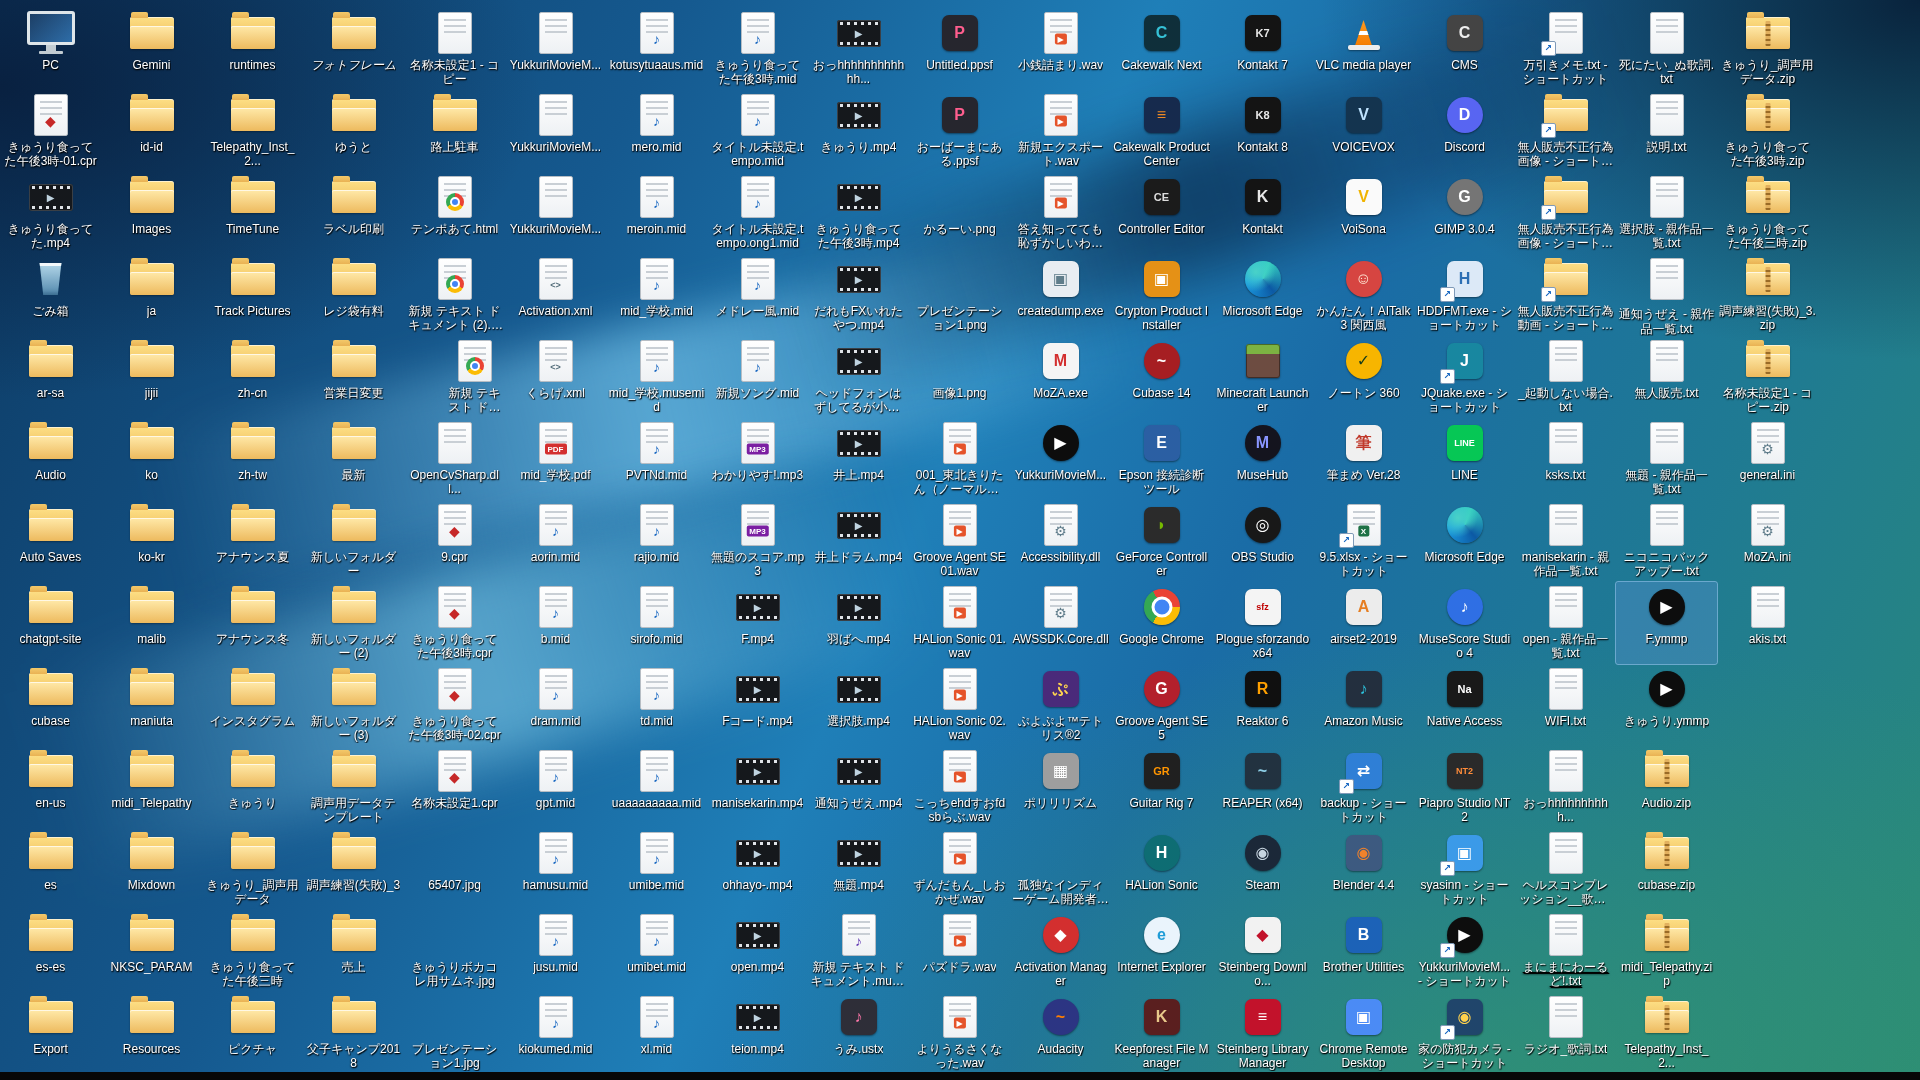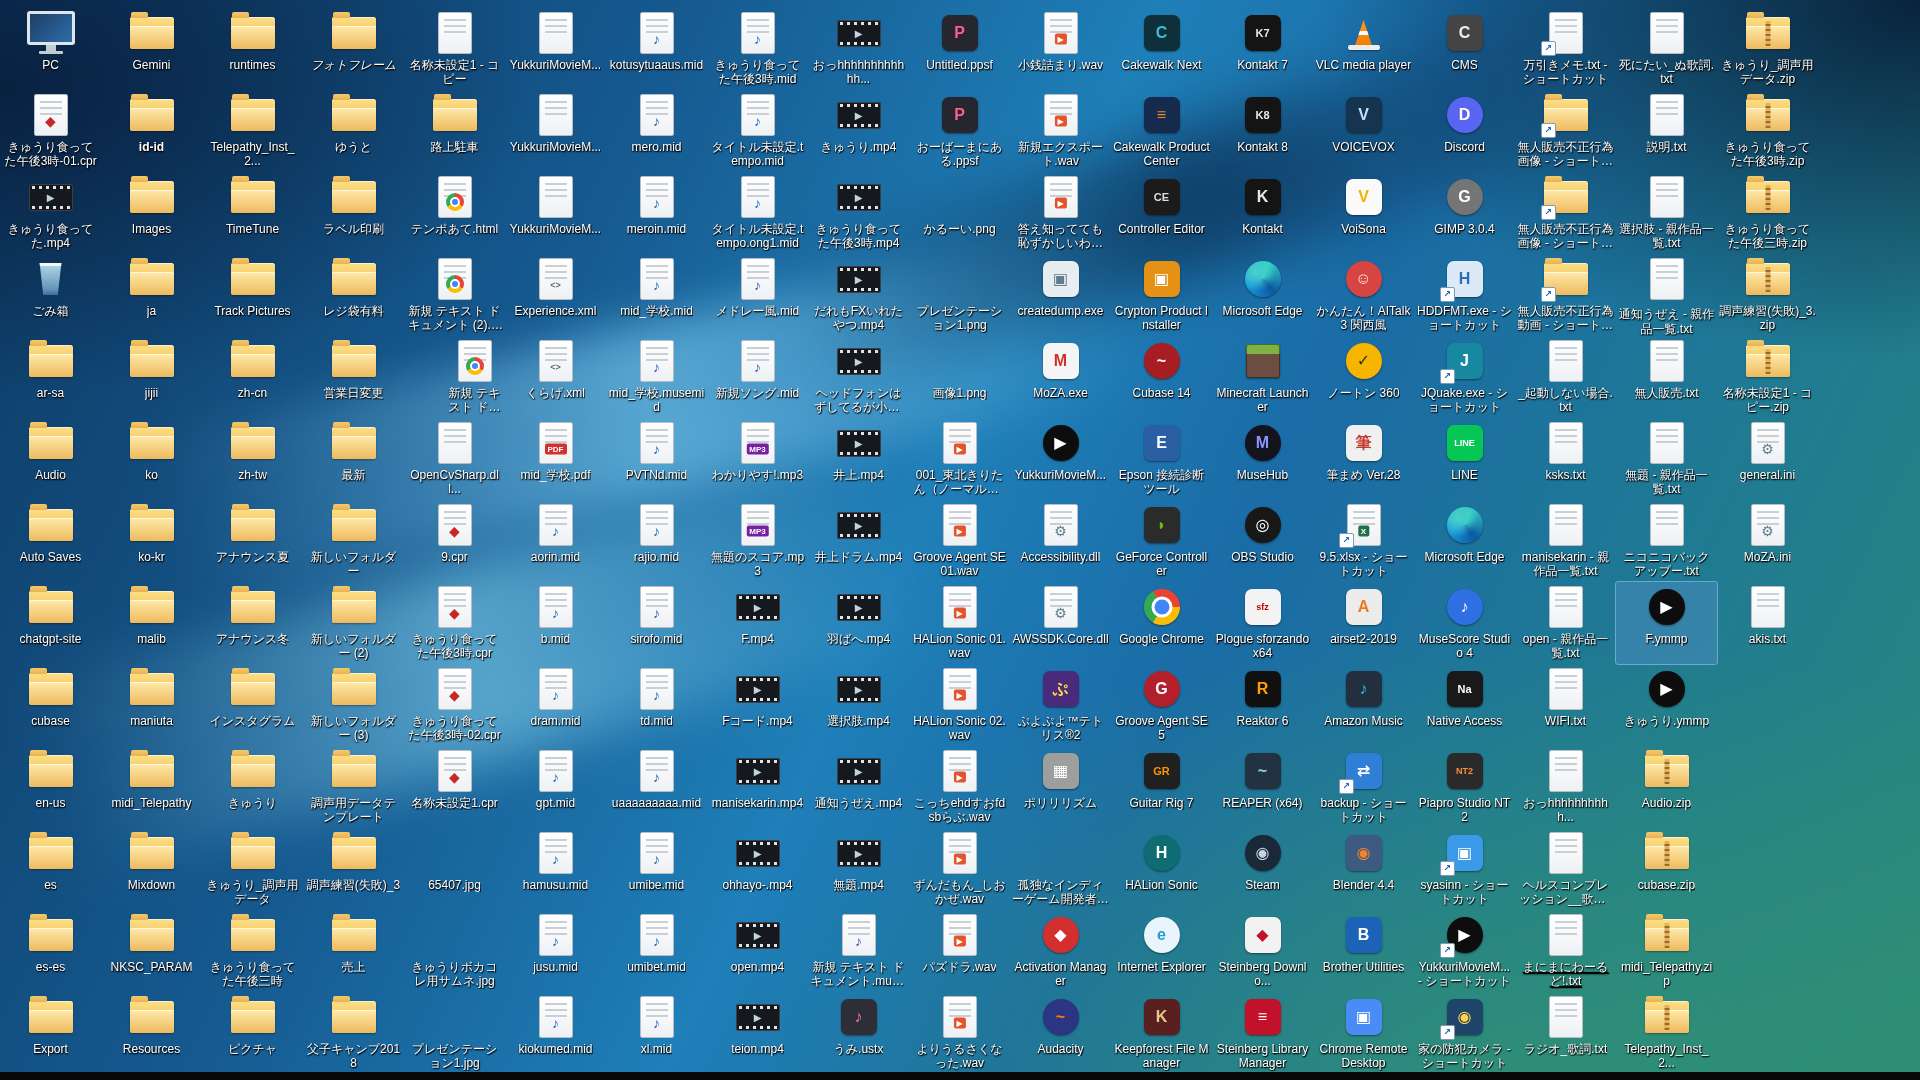--- a/index.html
+++ b/index.html
@@ -189,21 +189,21 @@
         <div class="ic-shape sh-folder"></div>
       </div>
       <div class="label">Export</div>
     </div>
     <div class="cell" style="grid-area: 1 / 2;">
       <div class="ic">
         <div class="ic-shape sh-folder"></div>
       </div>
       <div class="label">Gemini</div>
     </div>
-    <div class="cell" style="grid-area: 2 / 2; font-weight: bold;">
+    <div class="cell" style="grid-area: 2 / 2;">
       <div class="ic">
         <div class="ic-shape sh-folder"></div>
       </div>
       <div class="label">id-id</div>
     </div>
     <div class="cell" style="grid-area: 3 / 2;">
       <div class="ic">
         <div class="ic-shape sh-folder"></div>
       </div>
       <div class="label">Images</div>
@@ -533,21 +533,21 @@
         <div class="ic-shape sh-doc"></div>
       </div>
       <div class="label">YukkuriMovieM...</div>
     </div>
     <div class="cell" style="grid-area: 4 / 6;">
       <div class="ic">
         <div class="ic-shape sh-doc">
           <span class="badge" style="color: rgb(84, 110, 122); font-size: 9px;">&lt;&gt;</span>
         </div>
       </div>
-      <div class="label">Experience.xml</div>
+      <div class="label">Activation.xml</div>
     </div>
     <div class="cell" style="grid-area: 5 / 6;">
       <div class="ic">
         <div class="ic-shape sh-doc">
           <span class="badge" style="color: rgb(84, 110, 122); font-size: 9px;">&lt;&gt;</span>
         </div>
       </div>
       <div class="label">くらげ.xml</div>
     </div>
     <div class="cell" style="grid-area: 6 / 6;">

